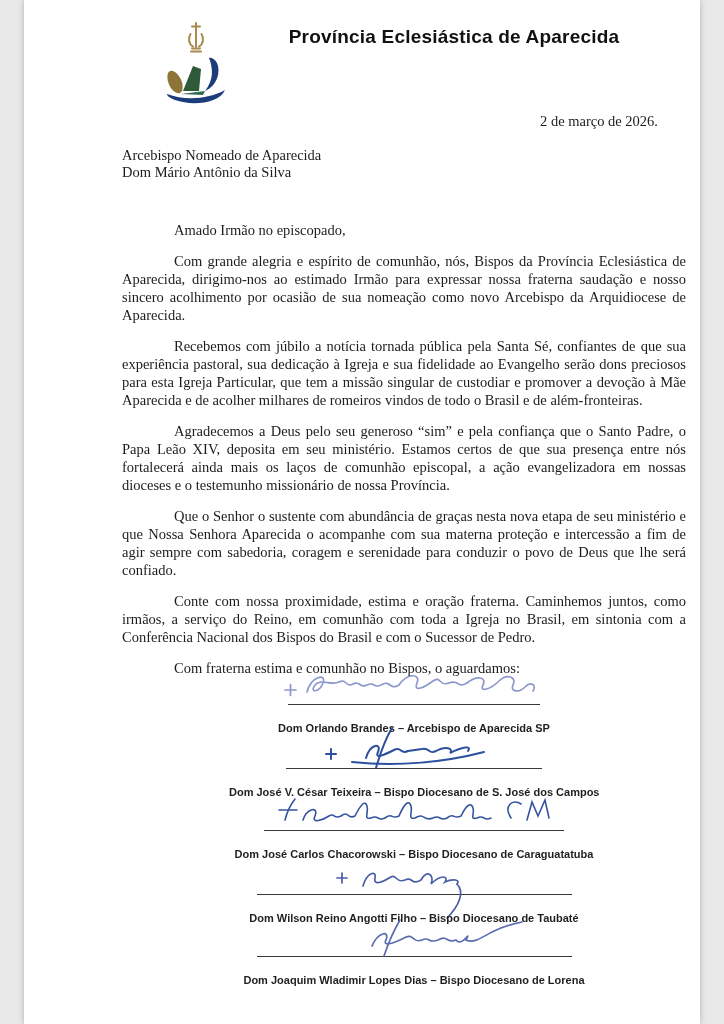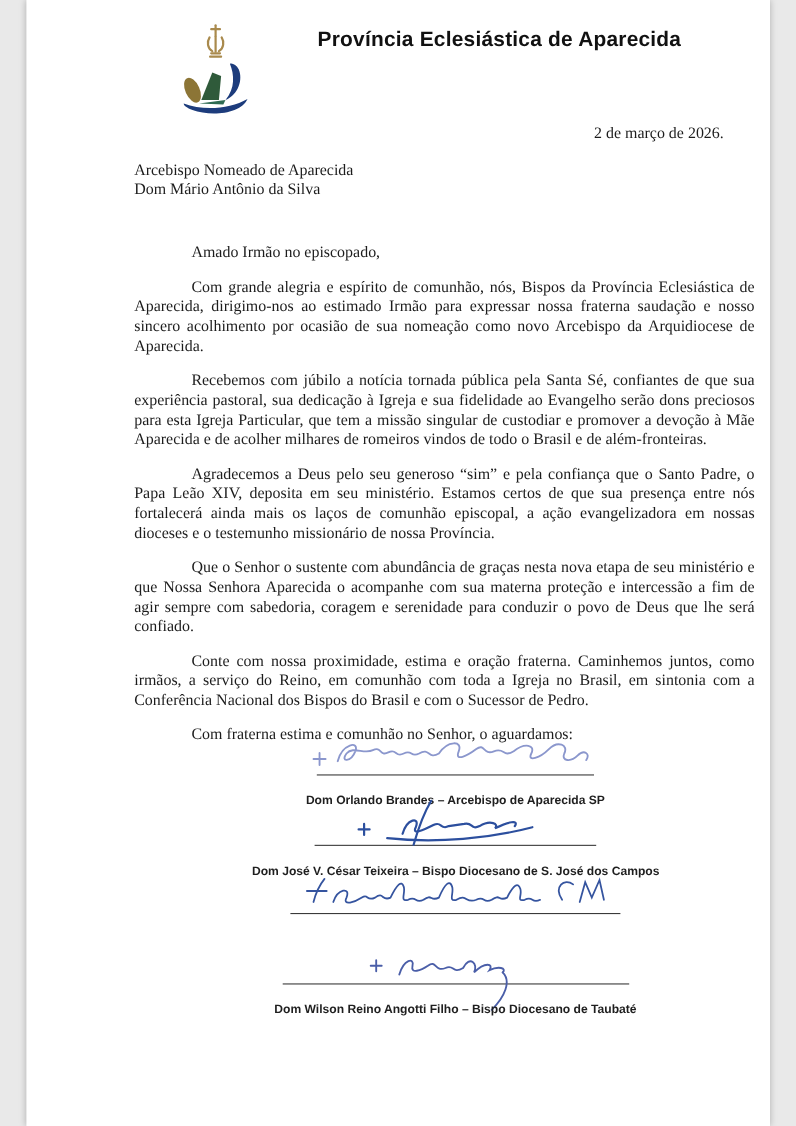--- a/index.html
+++ b/index.html
@@ -87,21 +87,21 @@
     <div>Dom Mário Antônio da Silva</div>
   </div>
 
   <div class="body">
     <p class="salutation">Amado Irmão no episcopado,</p>
     <p>Com grande alegria e espírito de comunhão, nós, Bispos da Província Eclesiástica de Aparecida, dirigimo-nos ao estimado Irmão para expressar nossa fraterna saudação e nosso sincero acolhimento por ocasião de sua nomeação como novo Arcebispo da Arquidiocese de Aparecida.</p>
     <p>Recebemos com júbilo a notícia tornada pública pela Santa Sé, confiantes de que sua experiência pastoral, sua dedicação à Igreja e sua fidelidade ao Evangelho serão dons preciosos para esta Igreja Particular, que tem a missão singular de custodiar e promover a devoção à Mãe Aparecida e de acolher milhares de romeiros vindos de todo o Brasil e de além-fronteiras.</p>
     <p>Agradecemos a Deus pelo seu generoso “sim” e pela confiança que o Santo Padre, o Papa Leão XIV, deposita em seu ministério. Estamos certos de que sua presença entre nós fortalecerá ainda mais os laços de comunhão episcopal, a ação evangelizadora em nossas dioceses e o testemunho missionário de nossa Província.</p>
     <p>Que o Senhor o sustente com abundância de graças nesta nova etapa de seu ministério e que Nossa Senhora Aparecida o acompanhe com sua materna proteção e intercessão a fim de agir sempre com sabedoria, coragem e serenidade para conduzir o povo de Deus que lhe será confiado.</p>
     <p>Conte com nossa proximidade, estima e oração fraterna. Caminhemos juntos, como irmãos, a serviço do Reino, em comunhão com toda a Igreja no Brasil, em sintonia com a Conferência Nacional dos Bispos do Brasil e com o Sucessor de Pedro.</p>
-    <p class="closing">Com fraterna estima e comunhão no Senhor, o aguardamos:</p>
+    <p class="closing">Com fraterna estima e comunhão no Bispos, o aguardamos:</p>
   </div>
 
   <div class="sig-block b1">
     <svg class="sig-ink" width="290" height="38" viewBox="0 0 290 38">
       <g stroke="#8b97cd" stroke-width="1.7" fill="none" stroke-linecap="round">
         <path d="M16,24 h11 M21.5,18.5 v11"></path>
         <path d="M38,26 C42,10 58,7 54,17 C50,27 40,27 46,19 C52,12 62,20 70,16 C78,12 76,22 84,18 C92,14 90,23 98,19 C106,15 104,23 112,19 C122,13 120,25 130,19 C138,7 152,7 148,17 C144,27 156,21 164,15 C172,9 170,21 180,17 C190,13 188,23 198,17 C208,9 218,11 214,19 C210,27 222,23 230,15 C238,7 248,11 244,19 C241,26 250,27 256,21 C262,15 268,19 264,25"></path>
       </g>
     </svg>
     <div class="sig-line w1"></div>
@@ -124,28 +124,39 @@
   <div class="sig-block b3">
     <svg class="sig-ink" width="286" height="36" viewBox="0 0 286 36">
       <g stroke="#35549f" stroke-width="1.6" fill="none" stroke-linecap="round">
         <path d="M14,26 C16,18 20,10 24,5 M8,16 h18"></path>
         <path d="M32,26 C36,14 48,12 44,22 C40,30 52,26 58,22 C64,18 62,26 70,22 C78,16 76,26 84,22 C90,10 94,6 96,12 C98,18 92,26 100,24 C108,20 106,28 114,24 C122,18 120,26 128,22 C134,8 138,6 140,12 C142,18 136,26 144,24 C154,18 152,28 162,24 C170,20 168,28 176,24 C184,18 182,26 190,22 C196,10 200,8 202,14 C204,20 198,26 206,24 C214,20 212,28 220,24"></path>
         <path d="M240,24 C232,12 242,4 250,10"></path>
         <path d="M256,26 L261,8 L267,22 L274,6 L278,24"></path>
       </g>
     </svg>
     <div class="sig-line w3"></div>
+    <div class="sig-name">Dom José Carlos Chacorowski – Bispo Diocesano de Caraguatatuba</div>
   </div>
 
   <div class="sig-block b4">
     <svg class="sig-ink" width="210" height="36" viewBox="0 0 210 36">
       <g stroke="#4a5ea8" stroke-width="1.7" fill="none" stroke-linecap="round">
         <path d="M28,20 h10 M33,15 v10"></path>
         <path d="M54,28 C58,14 68,12 66,20 C64,28 74,24 80,20 C88,14 86,26 96,22 C104,18 102,28 112,22 C118,10 126,18 122,26 C132,16 140,18 136,24 C144,20 152,22 148,26"></path>
         <path d="M148,26 C156,34 150,48 138,60"></path>
       </g>
     </svg>
     <div class="sig-line w4"></div>
     <div class="sig-name">Dom Wilson Reino Angotti Filho – Bispo Diocesano de Taubaté</div>
   </div>
 
+  <div class="sig-block b5">
+    <svg class="sig-ink" width="260" height="38" viewBox="0 0 260 38">
+      <g stroke="#5b6cb0" stroke-width="1.7" fill="none" stroke-linecap="round">
+        <path d="M100,38 C104,26 110,12 116,2"></path>
+        <path d="M88,28 C94,14 106,12 102,22 C98,30 112,24 120,20 C130,14 128,26 138,22 C146,18 144,26 154,22 C164,16 162,26 172,22 C178,30 188,10 182,22 C190,26 200,18 208,14 C218,9 228,6 238,4"></path>
+      </g>
+    </svg>
+    <div class="sig-line w5"></div>
+    <div class="sig-name">Dom Joaquim Wladimir Lopes Dias – Bispo Diocesano de Lorena</div>
+  </div>
 
 </div>
 
 </body></html>

